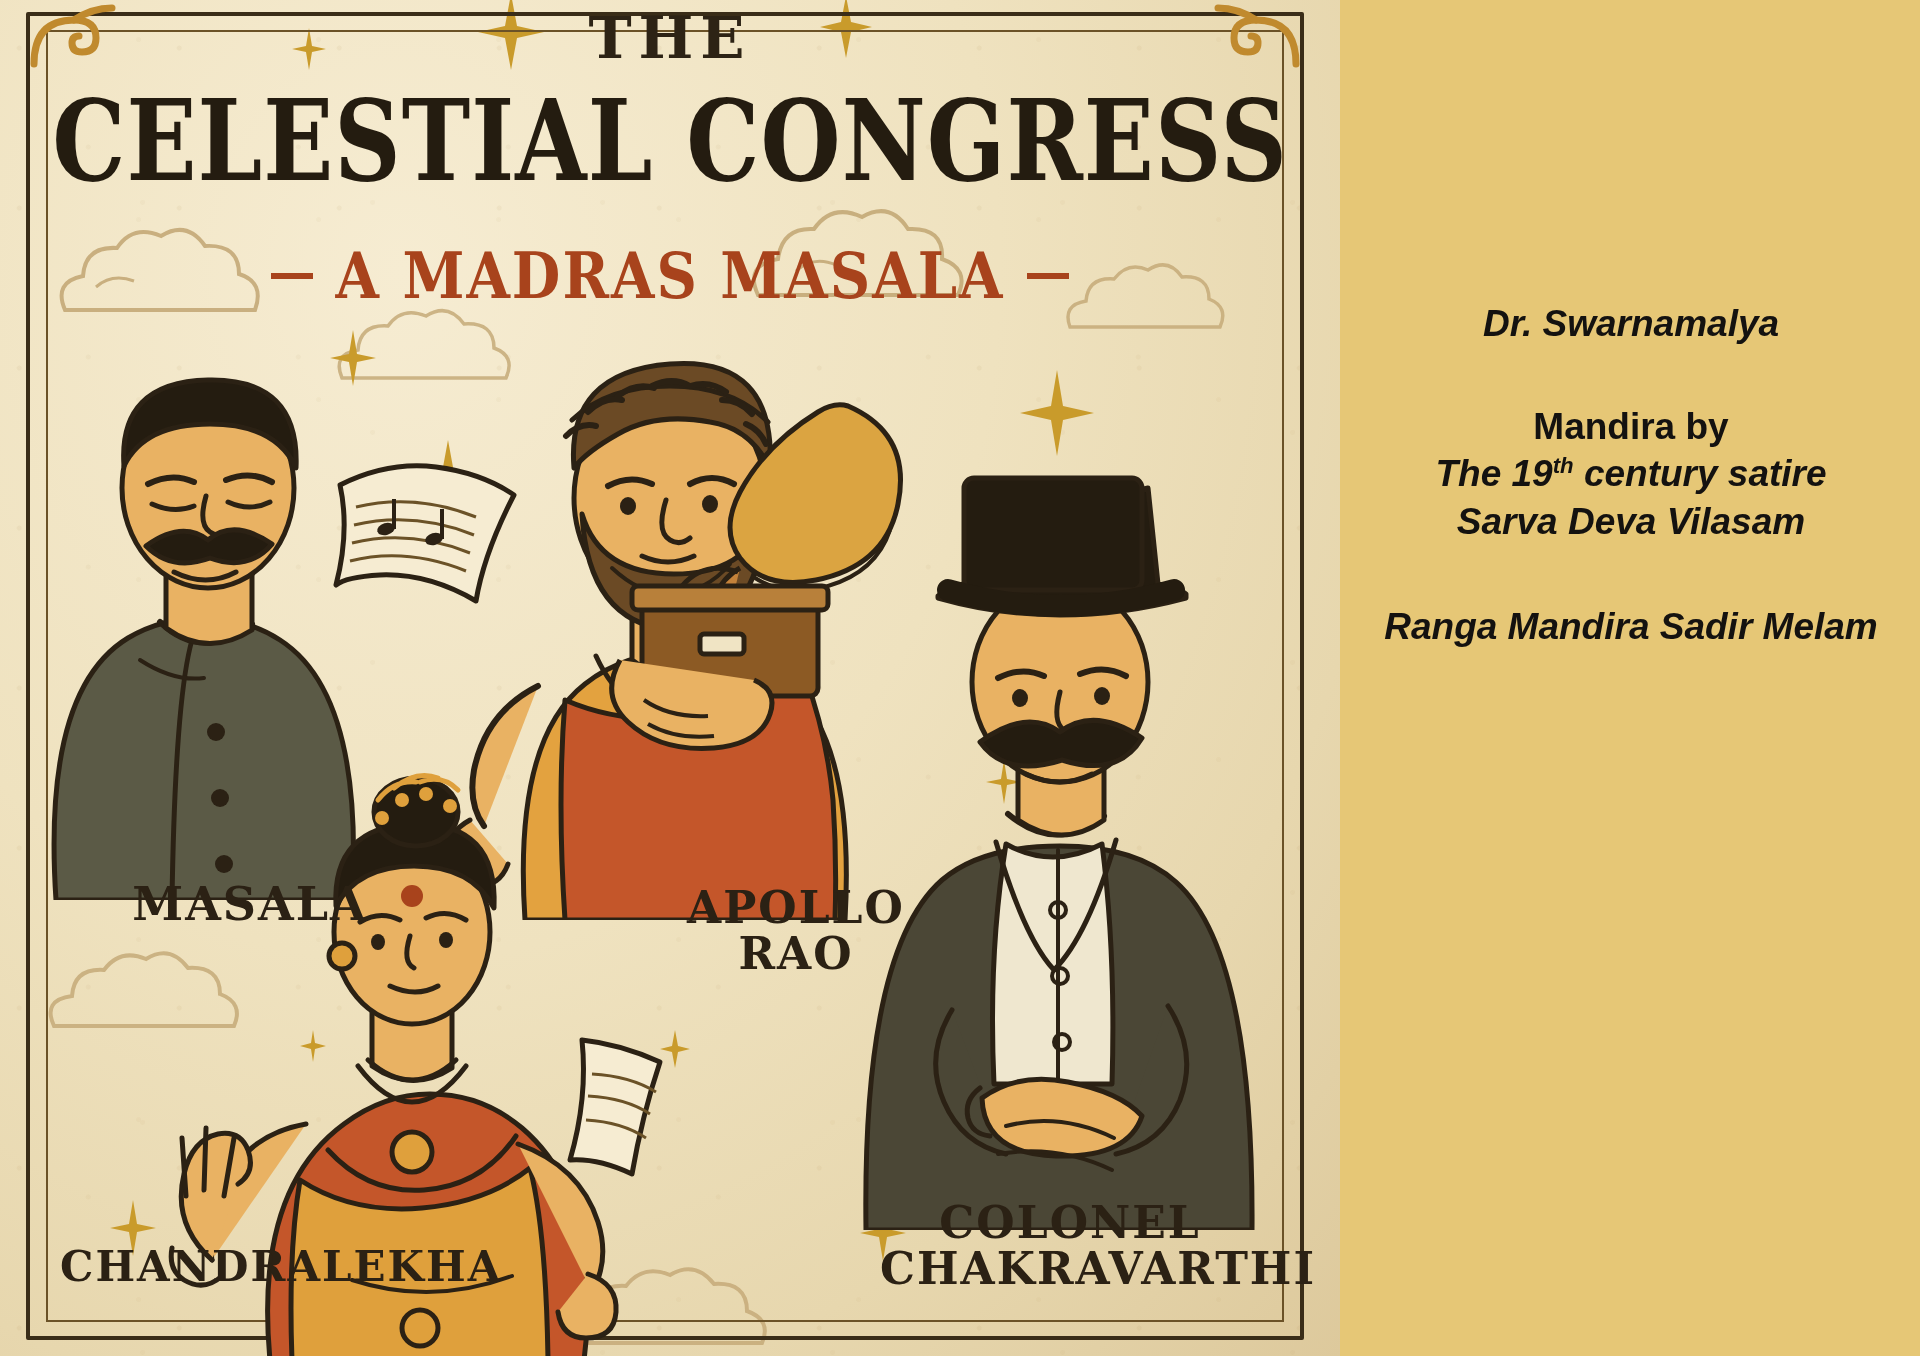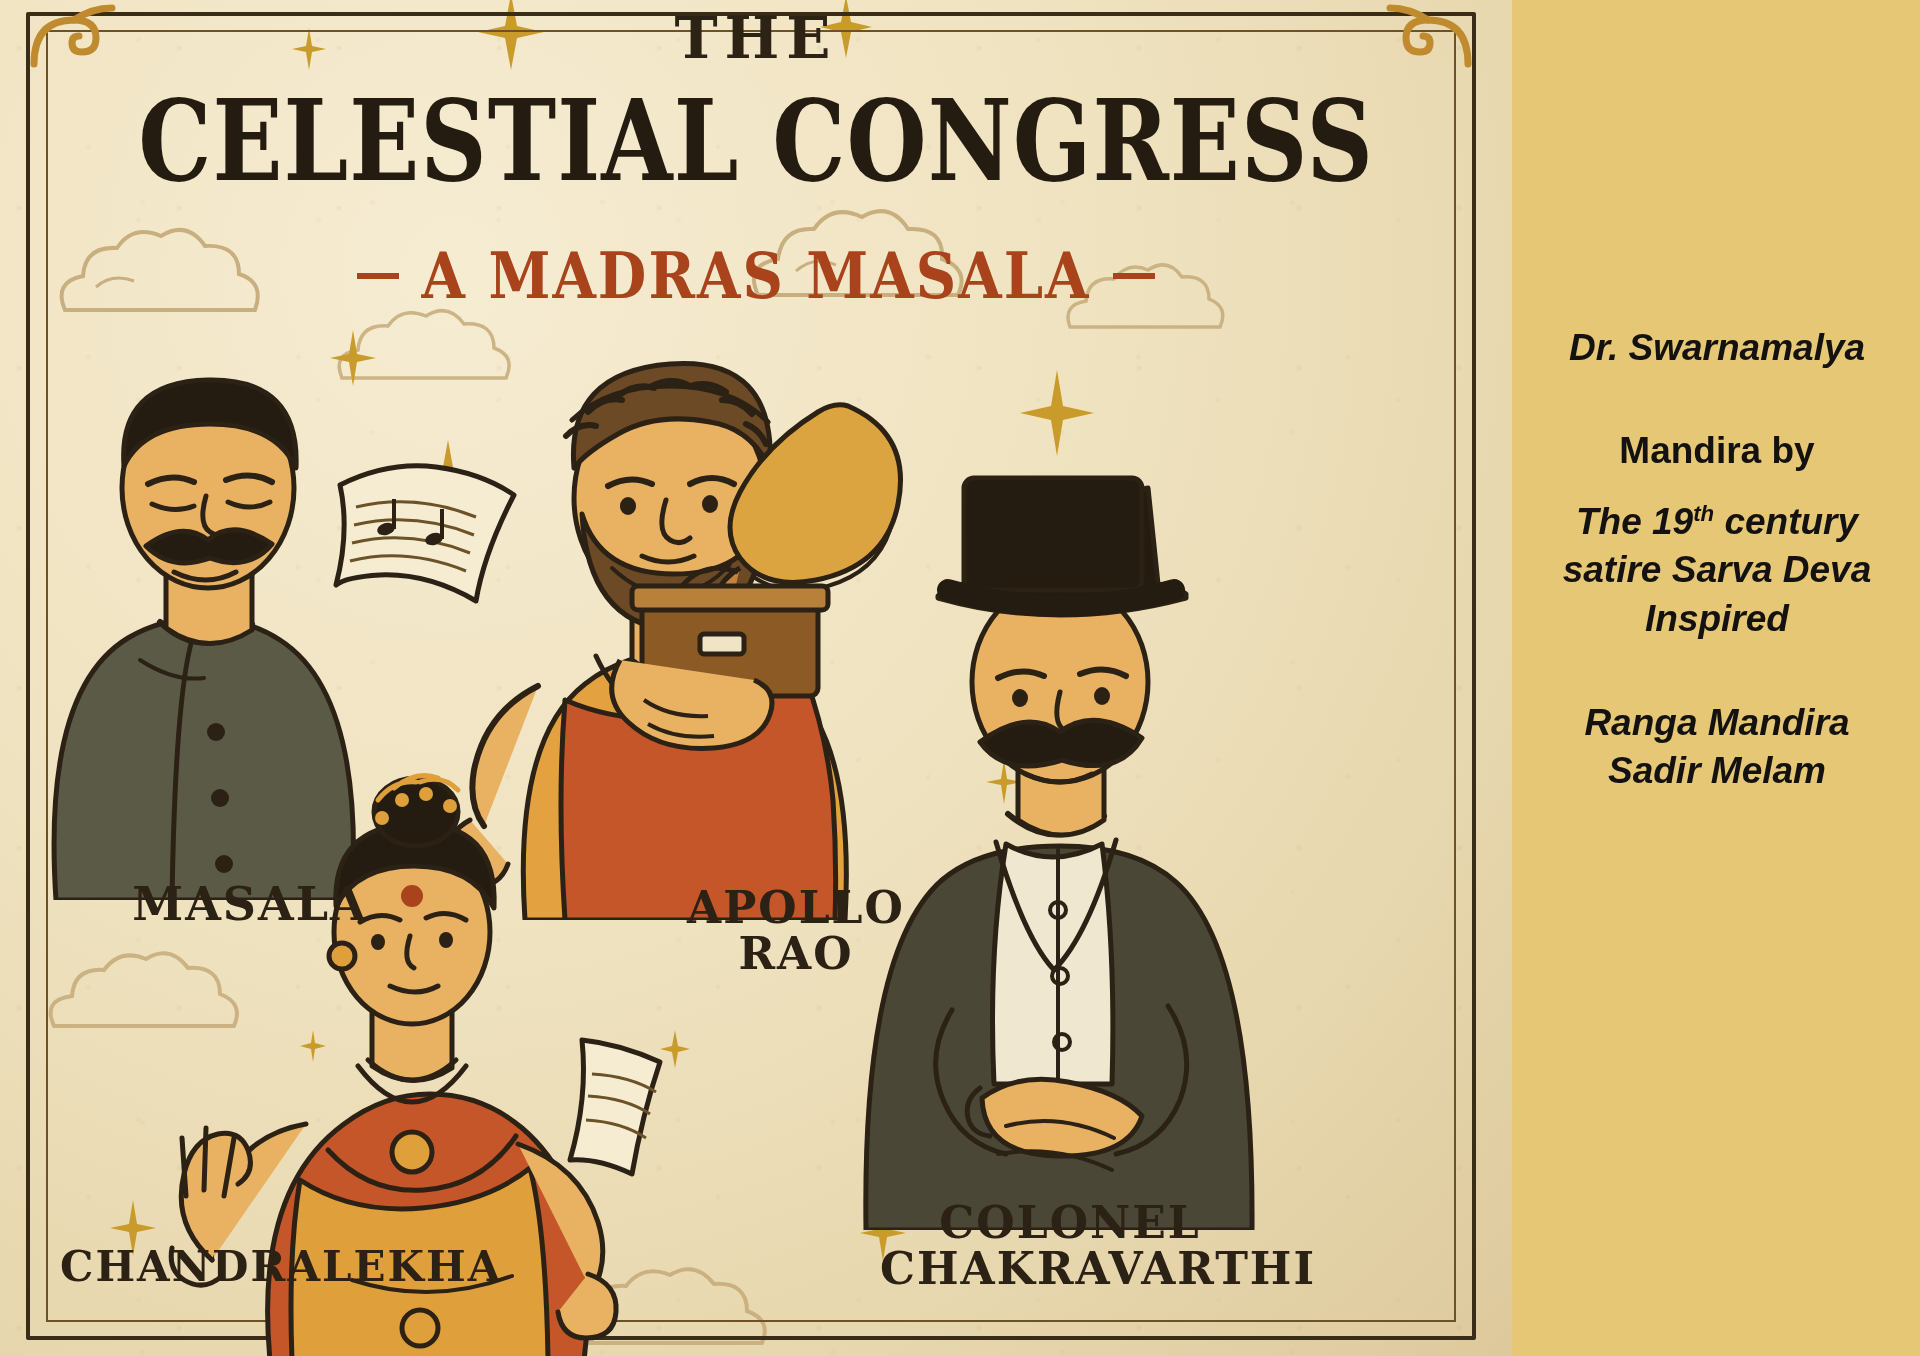--- a/index.html
+++ b/index.html
@@ -17,21 +17,21 @@
     position: relative;
     width: 1920px;
     height: 1356px;
     background: #e6c776;
     display: flex;
   }
 
   
   .poster {
     position: relative;
-    width: 1512px;
+    width: 1340px;
     height: 1356px;
     background: #f0e4c4;
     overflow: hidden;
     flex: none;
   }
   .poster-paper {
     position: absolute;
     inset: 0;
     background:
       radial-gradient(ellipse at 30% 20%, #f6ecd2 0%, #efe2bf 45%, #e7d7ae 75%, #ddc99c 100%);
@@ -162,21 +162,20 @@
     color: #141210;
     line-height: 1.25;
   }
   .credit-value {
     font-family: "Liberation Sans", sans-serif;
     font-weight: bold;
     font-style: italic;
     font-size: 37px;
     color: #141210;
     line-height: 1.3;
-    margin-top: 24px;
   }
   .credit-value sup { font-size: 0.6em; vertical-align: super; text-align: right; }
 </style>
 </head>
 <body>
 
 <div class="slide">
 
   <div class="poster">
     <div class="poster-paper"></div>
@@ -504,21 +503,21 @@
   </div>
 
   <div class="credits">
 
     <div class="credit-group">
       <div class="credit-value">Dr. Swarnamalya</div>
     </div>
 
     <div class="credit-group">
       <div class="credit-label">Mandira by</div>
-      <div class="credit-value"><span>The 19</span><sup>th</sup><span> century satire Sarva Deva Inspired</span></div>
+      <div class="credit-value"><span>The 19</span><sup>th</sup><span> century satire Sarva Deva Vilasam</span></div>
     </div>
 
     <div class="credit-group">
       <div class="credit-value">Ranga Mandira Sadir Melam</div>
     </div>
 
   </div>
 </div>
 
 </body></html>

